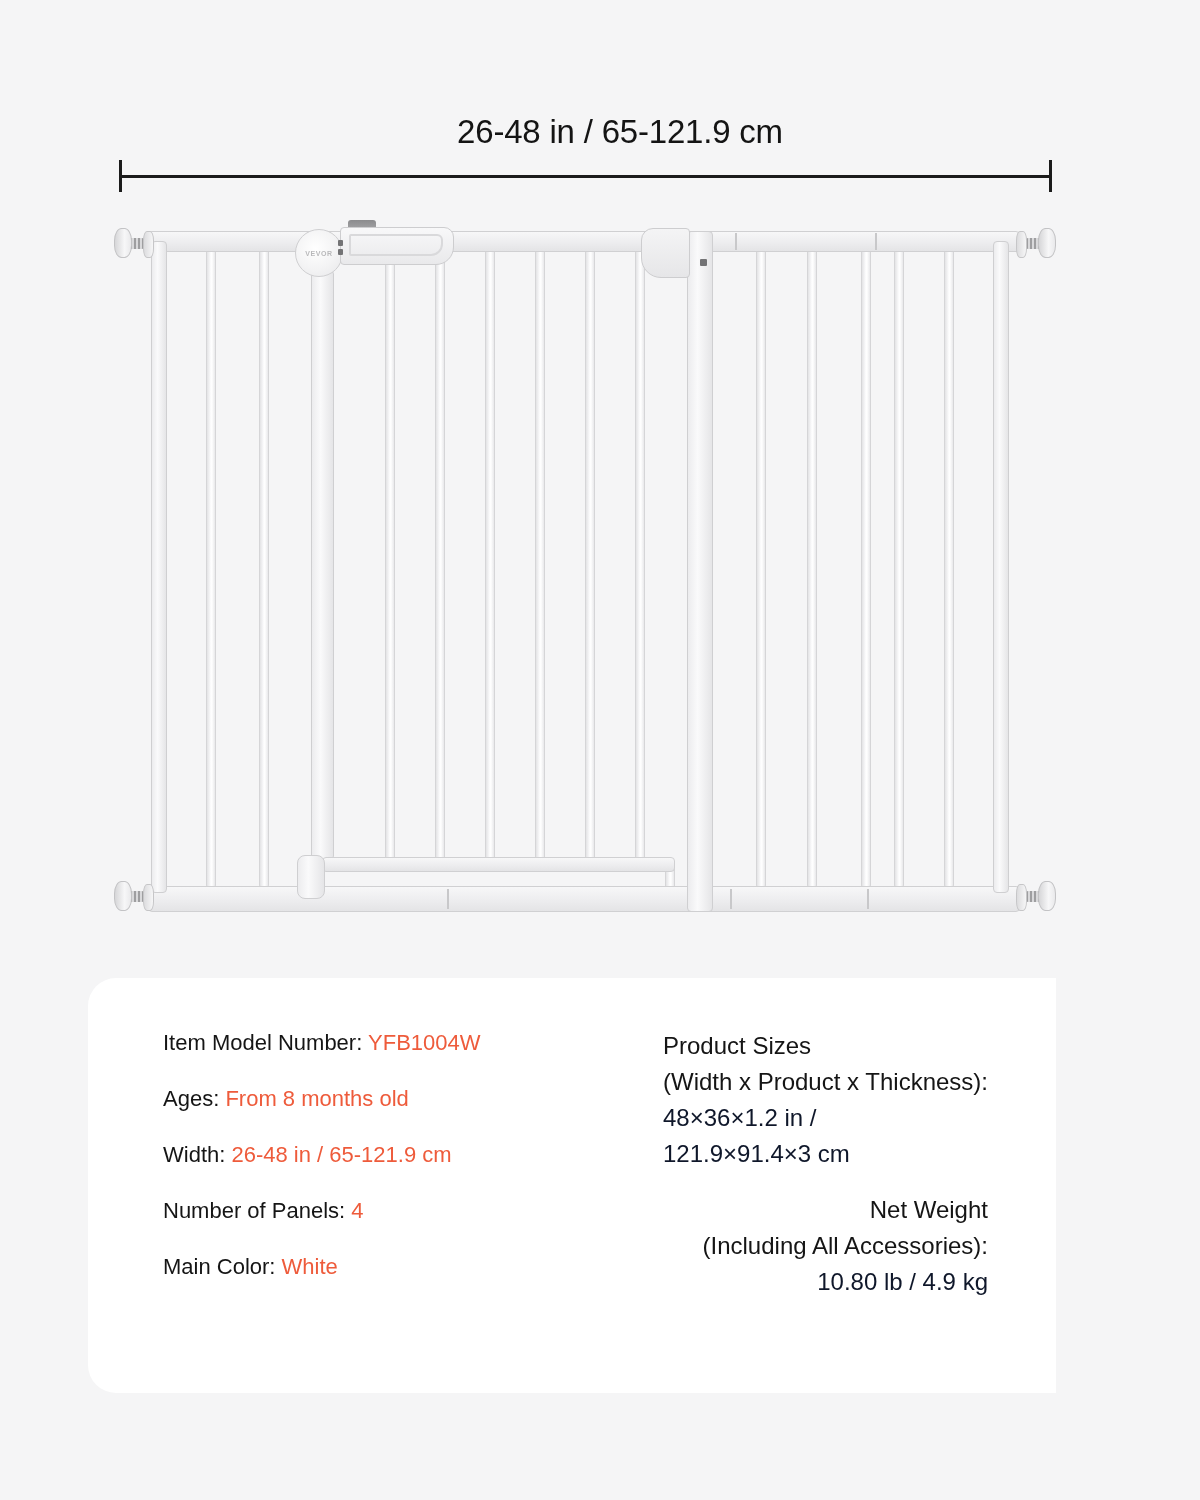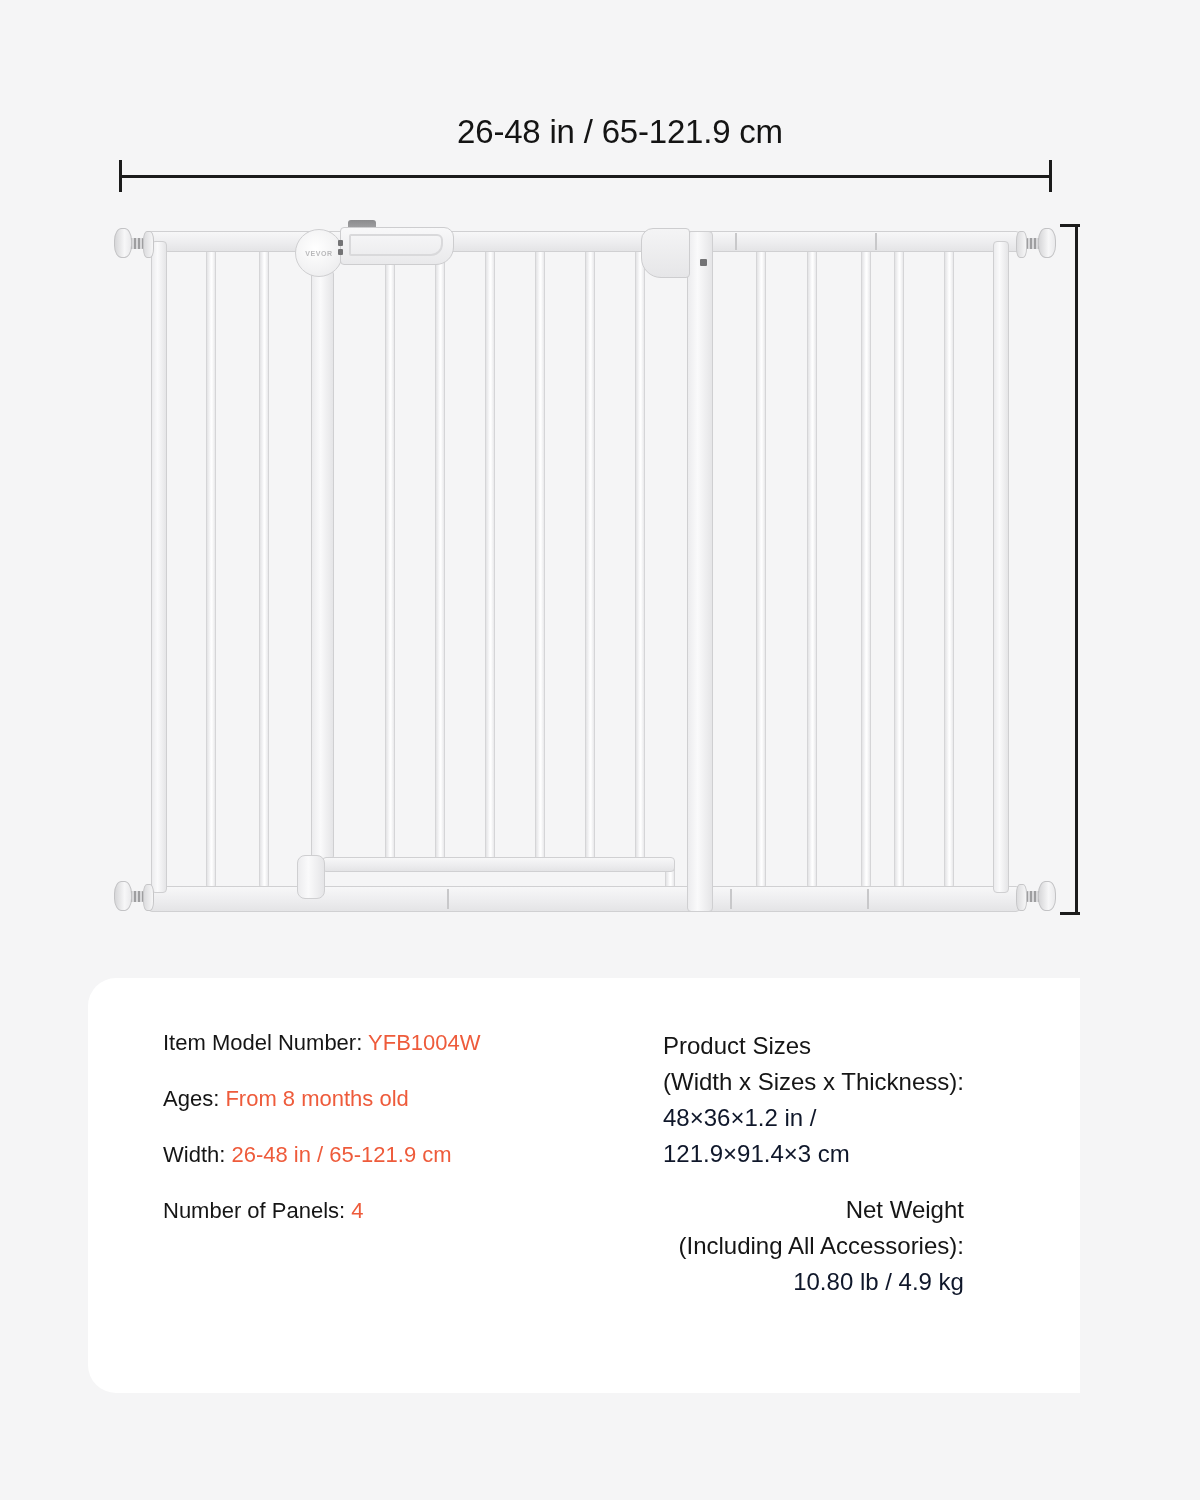--- a/index.html
+++ b/index.html
@@ -8,21 +8,20 @@
     width: 1200px;
     height: 1500px;
     background: #f5f5f6;
     font-family: "Liberation Sans", sans-serif;
   }
   #scene {
     position: relative;
     width: 1056px;
     height: 1500px;
     overflow: hidden;
-    padding-left: 24px;
   }
 
   
   .dim { position: absolute; background: #1b1b1b; }
   .dim-label {
     position: absolute;
     color: #141414;
     font-size: 33px;
     letter-spacing: -0.2px;
     text-align: center;
@@ -265,26 +264,29 @@
       </div>
       <div class="spec-row">
         <span class="spec-label">Ages: </span><span class="spec-value">From 8 months old</span>
       </div>
       <div class="spec-row">
         <span class="spec-label">Width: </span><span class="spec-value">26-48 in / 65-121.9 cm</span>
       </div>
       <div class="spec-row">
         <span class="spec-label">Number of Panels: </span><span class="spec-value">4</span>
       </div>
+      <div class="spec-row">
+        <span class="spec-label">Main Color: </span><span class="spec-value">White</span>
+      </div>
     </div>
 
     <div class="spec-col-right">
       <div>
         <div class="block-line">Product Sizes</div>
-        <div class="block-line">(Width x Sizes x Thickness):</div>
+        <div class="block-line">(Width x Product x Thickness):</div>
         <div class="block-line accent">48×36×1.2 in /</div>
         <div class="block-line accent">121.9×91.4×3 cm</div>
       </div>
       <div style="margin-top:20px;text-align:right;">
         <div class="block-line">Net Weight</div>
         <div class="block-line">(Including All Accessories):</div>
         <div class="block-line accent">10.80 lb / 4.9 kg</div>
       </div>
     </div>
 

